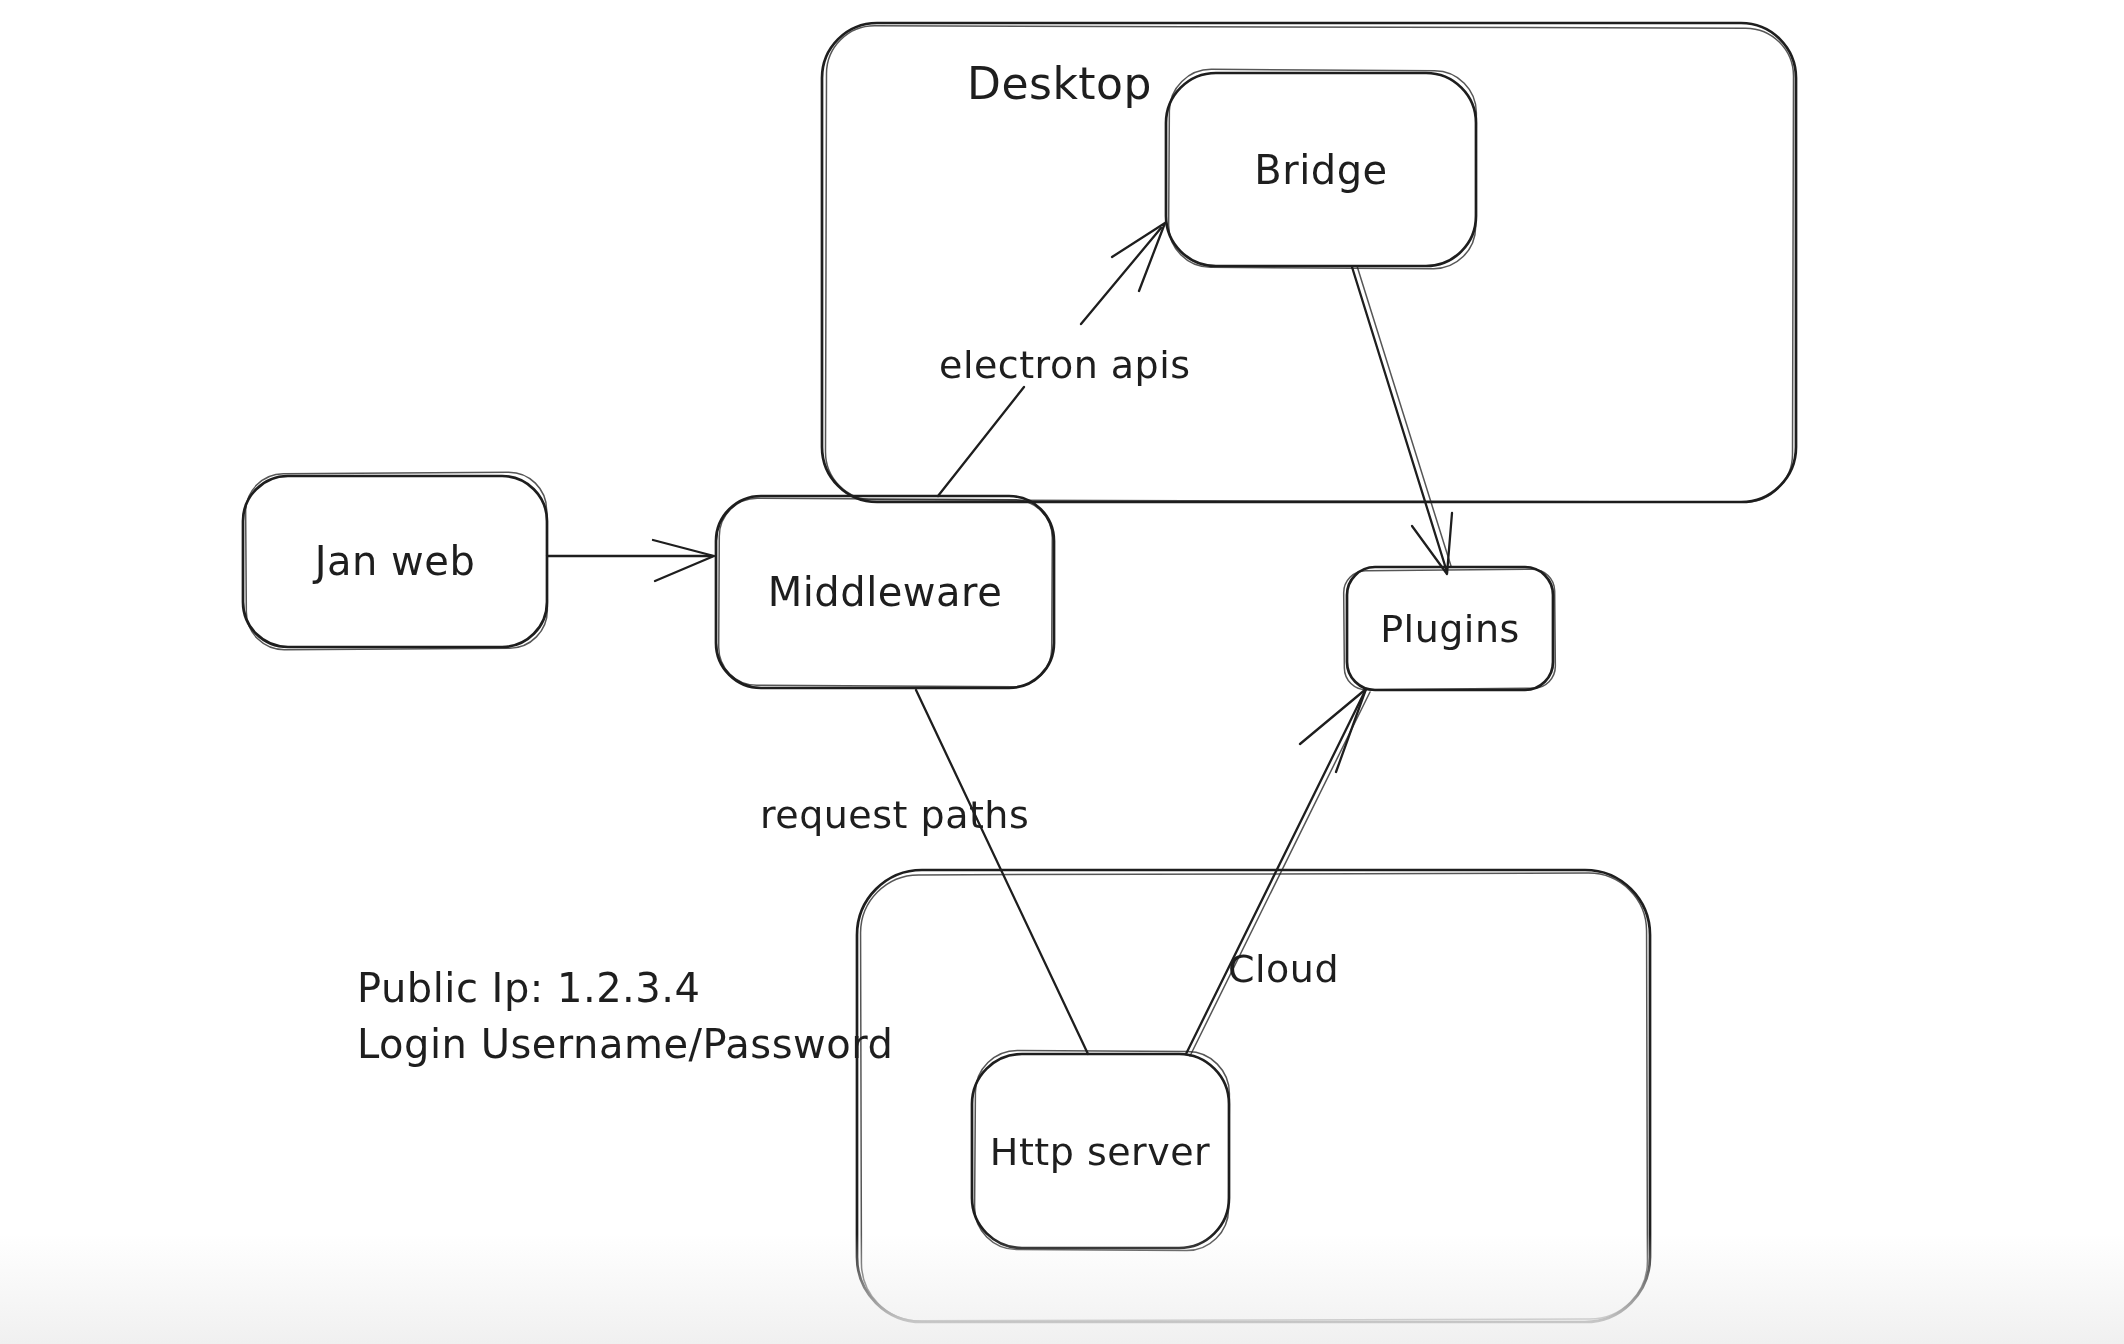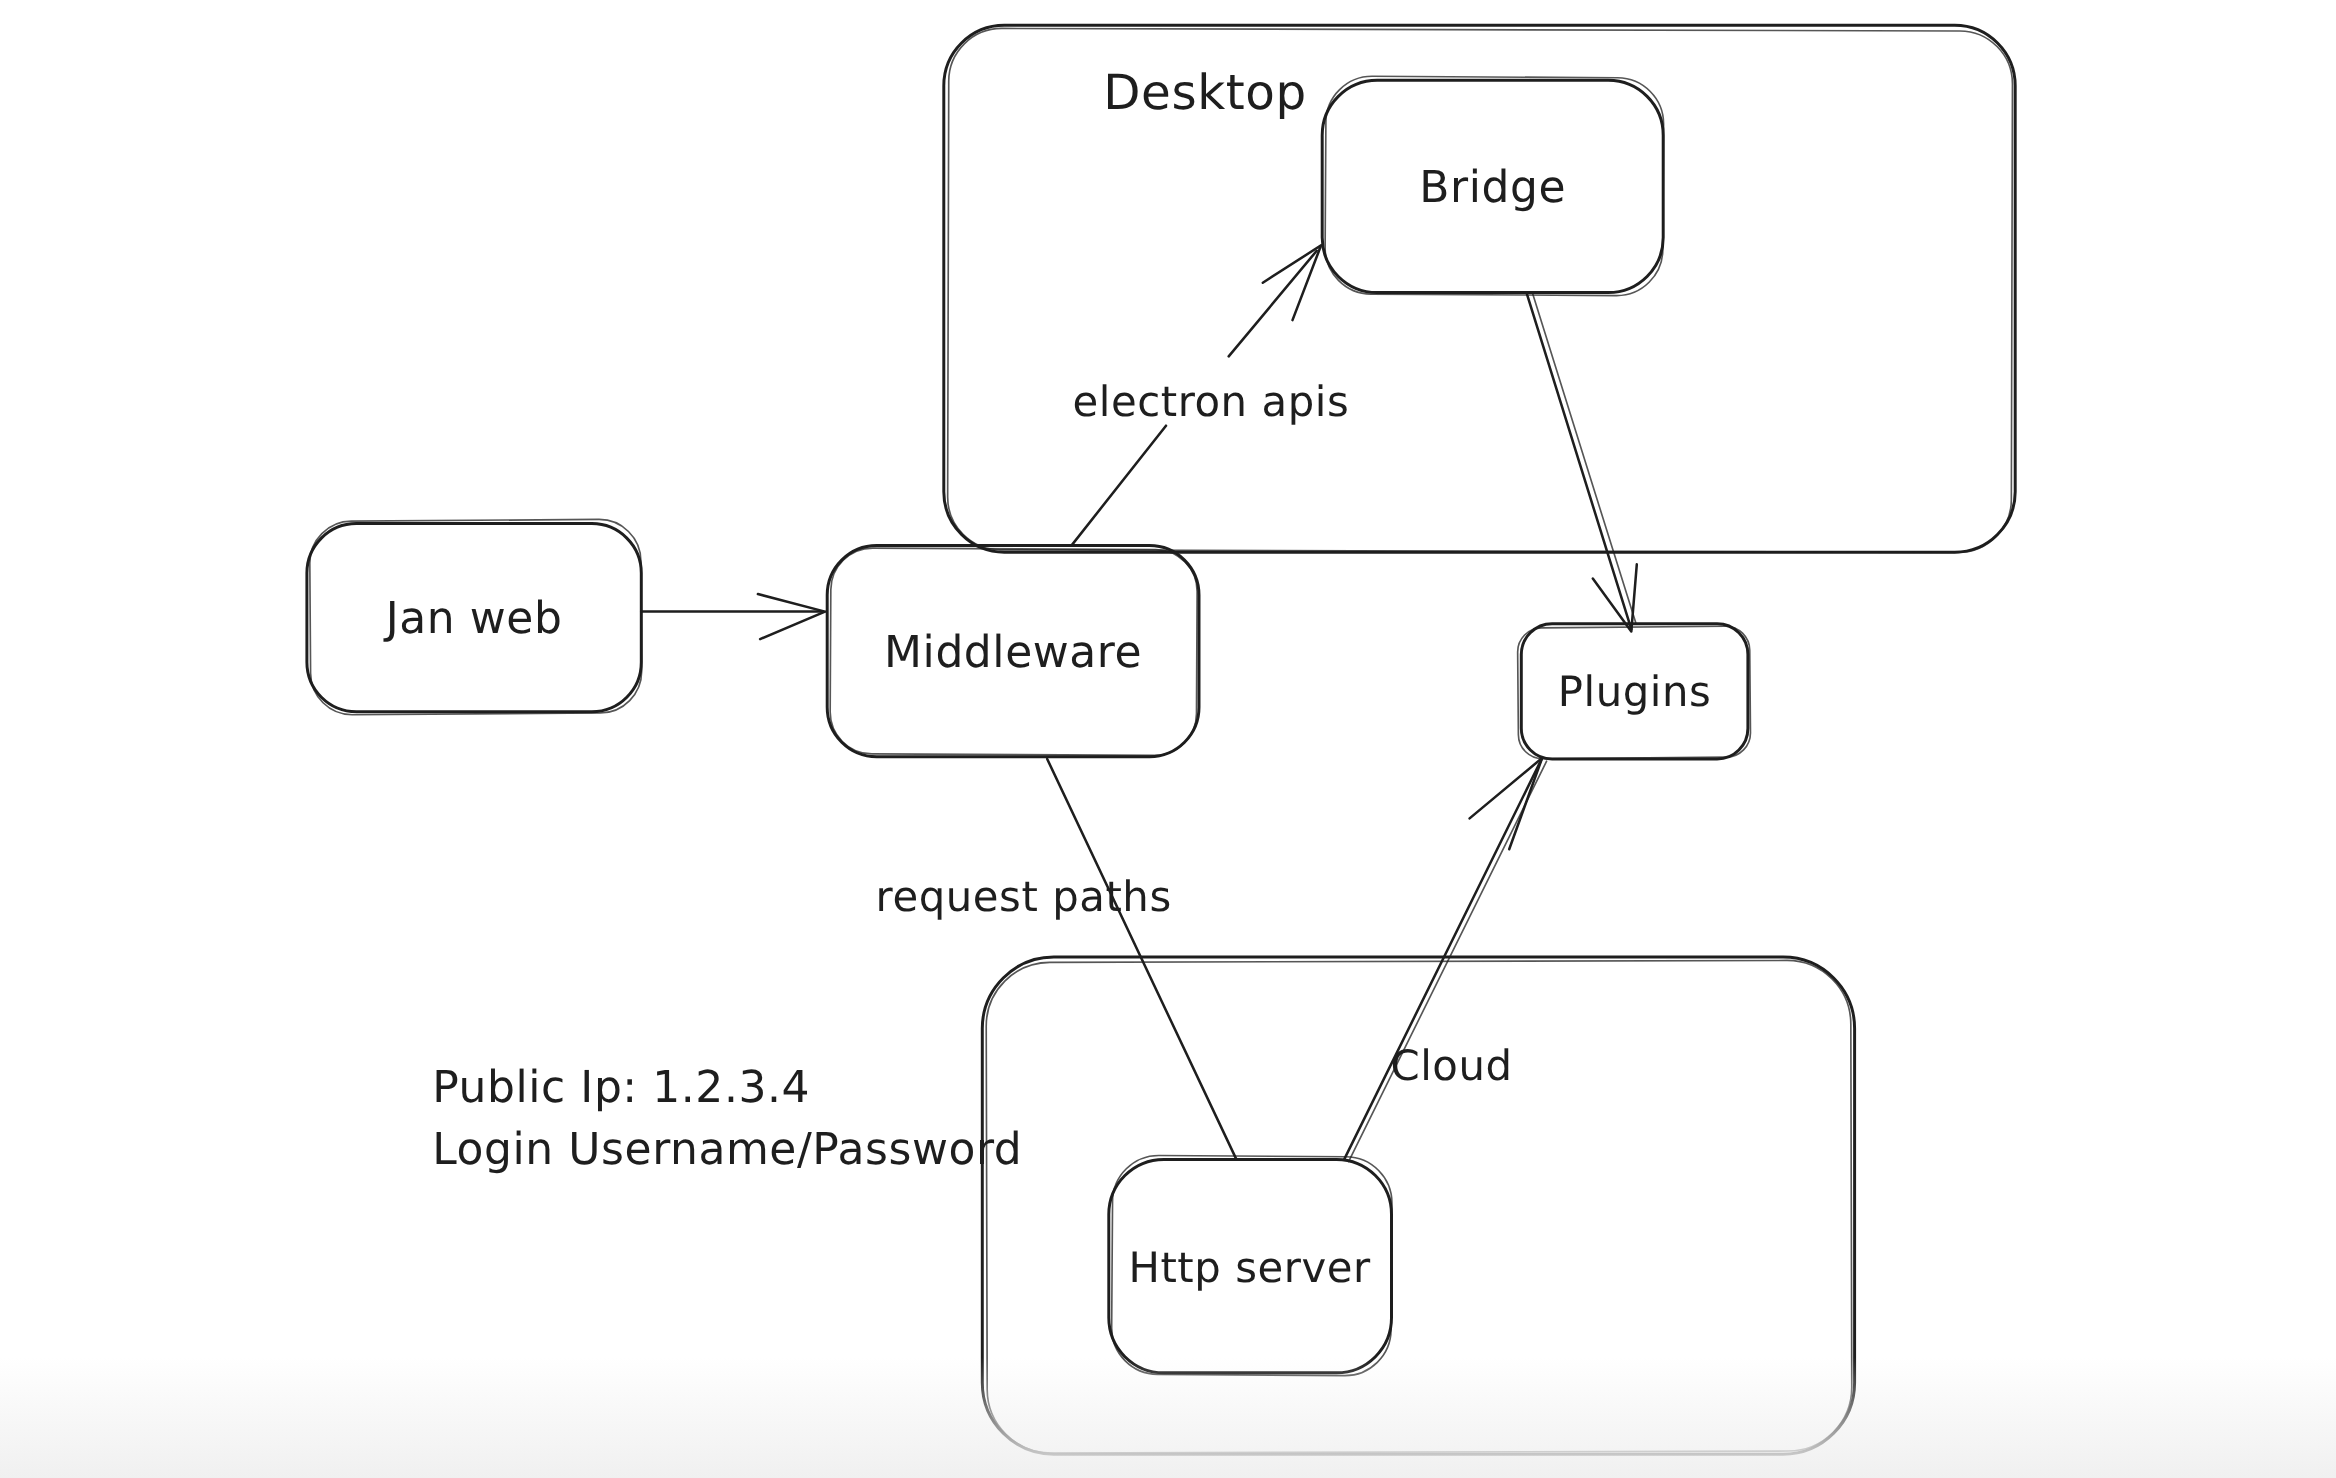--- a/index.html
+++ b/index.html
@@ -7,21 +7,21 @@
     --background:#ffffff;
     --fade:#f0f0f0;
   }
   html,body{margin:0;padding:0;}
   body{
     width:2124px;height:1344px;
     background:var(--background);
     font-family:"DejaVu Sans",sans-serif;
     position:relative;overflow:hidden;
   }
-  .canvas-wrap{position:absolute;inset:0;padding-left:36px;}
+  .canvas-wrap{position:absolute;inset:0;}
   svg{display:block;width:2124px;height:1344px;}
   
   .s{fill:none;stroke:var(--stroke);stroke-width:2.7;stroke-linecap:round;stroke-linejoin:round;}
   .edge{stroke-width:2.3;}
   .ghost{stroke-width:1.5;opacity:.75;}
   .t{fill:var(--stroke);stroke:none;letter-spacing:.5px;}
   .f44{font-size:44px;}
   .f40{font-size:40px;}
   .f38{font-size:38px;}
   .mid{text-anchor:middle;}

